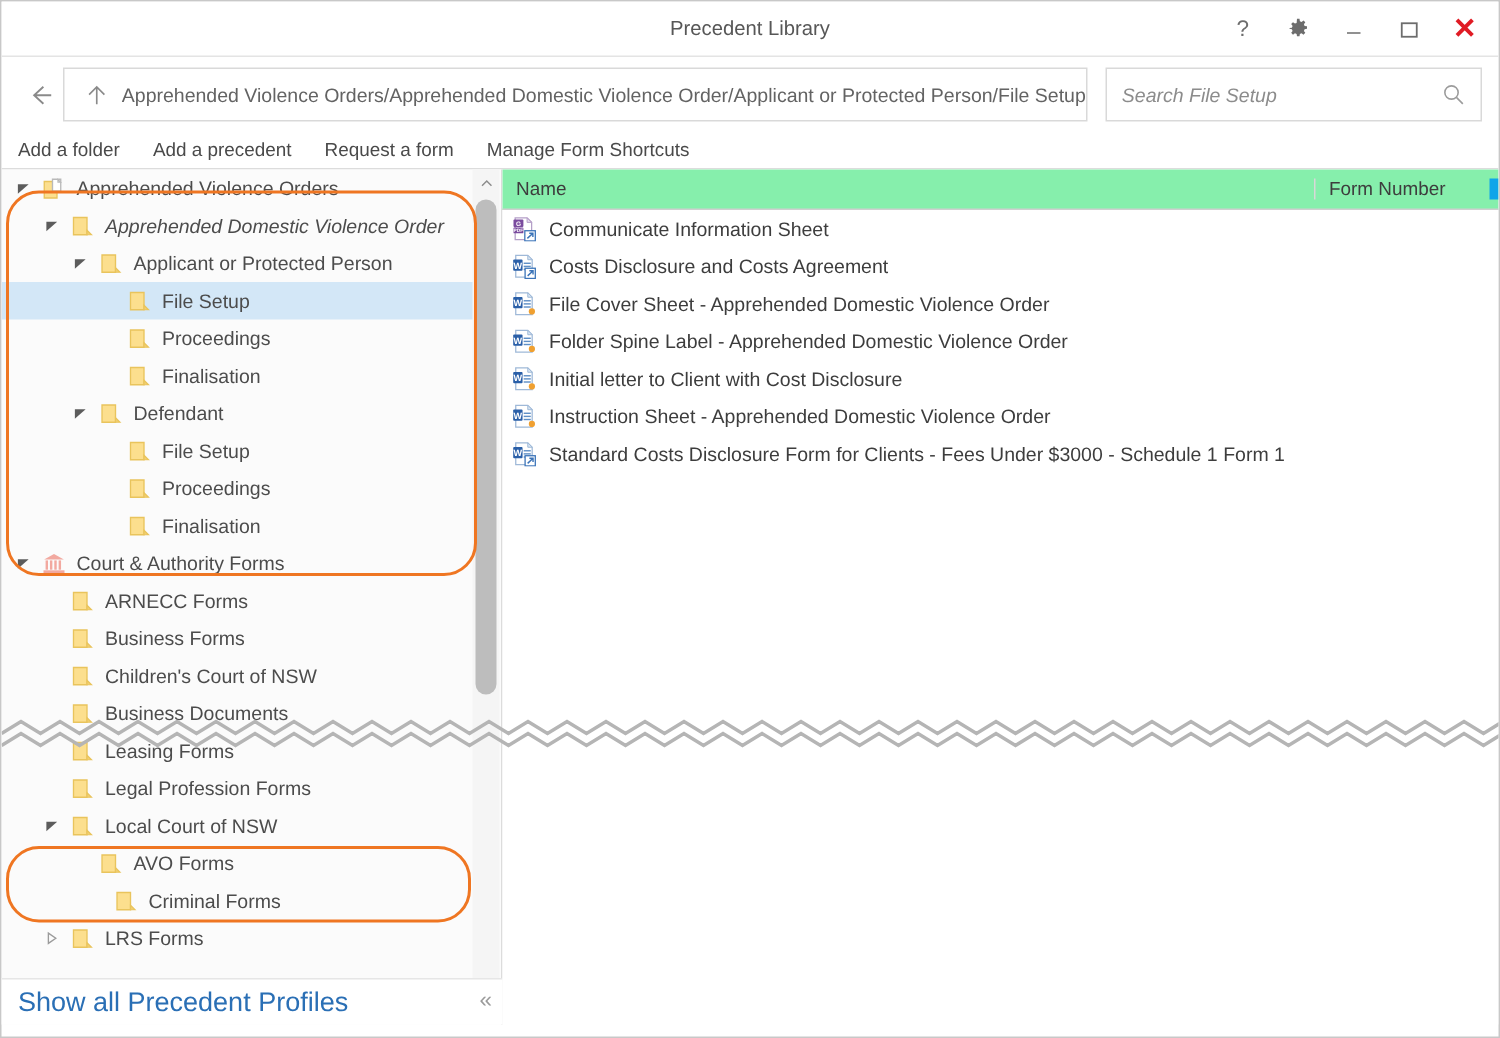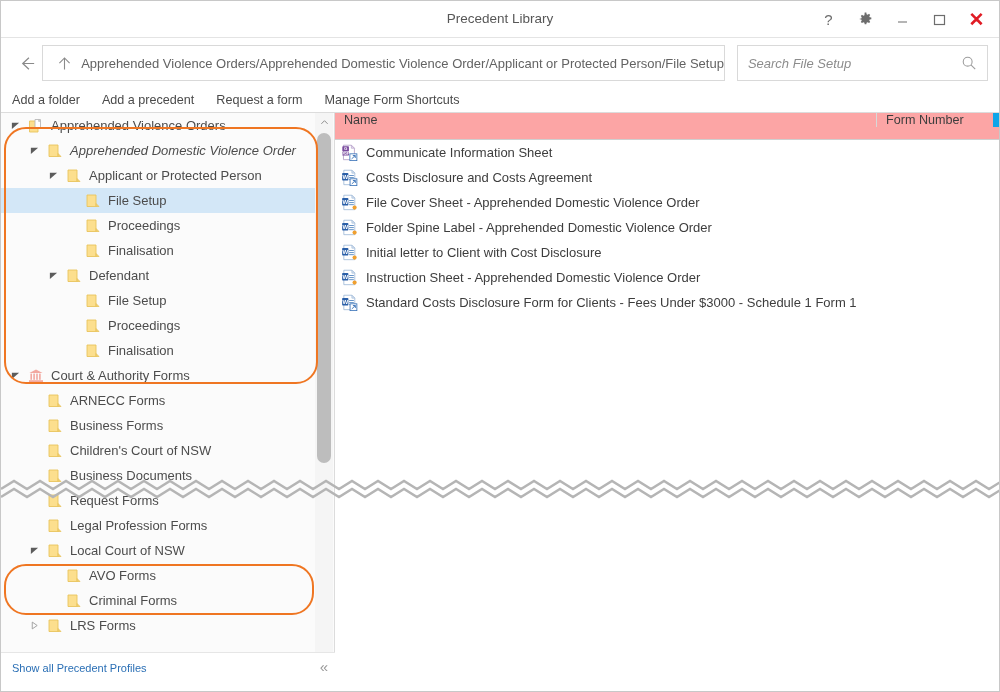--- a/index.html
+++ b/index.html
@@ -208,43 +208,43 @@
     left: 0; bottom: 0;
     width: 334px;
     height: 31px;
     background: #ffffff;
     border-top: 1px solid #e6e6e6;
     display: flex;
     align-items: center;
     padding-left: 11px;
   }
   .footer-link {
-    font-size: 11px;
+    font-size: 18px;
     color: #2a6fb5;
     cursor: pointer;
   }
   .collapse-chev {
     position: absolute;
     right: 7px; top: 5px;
     color: #9a9a9a;
     font-size: 15px;
   }
 
   
   .list-pane {
     position: relative;
     flex: 1;
     background: #ffffff;
   }
   .list-header {
     height: 27px;
-    background: #fca5a5;
+    background: #86efac;
     border-bottom: 1px solid #cfcfcf;
     display: flex;
-    align-items: flex-start;
+    align-items: center;
   }
   .col-name {
     flex: 1;
     display: flex;
     align-items: center;
     padding-left: 9px;
     font-size: 12.6px;
     color: #3d3d3d;
     border-right: 1px solid #d8d8d8;
   }
@@ -534,21 +534,21 @@
             <span class="tree-label">Business Documents</span>
           </div>
           <div class="tree-row" style="padding-left: 25px;">
             <span class="twisty"></span>
             <span style="display: flex; margin-left: 4px;">
               <svg class="folder-ico" viewBox="0 0 16 16">
                 <path d="M2 2 H11 V13.5 H2 Z" fill="#fcdf8e" stroke="#e9c45c" stroke-width="0.9"></path>
                 <path d="M11 10.5 L14 13.5 H11 Z" fill="#f2cf72" stroke="#e9c45c" stroke-width="0.8"></path>
               </svg>
             </span>
-            <span class="tree-label">Request Forms</span>
+            <span class="tree-label">Leasing Forms</span>
           </div>
           <div class="tree-row" style="padding-left: 25px;">
             <span class="twisty"></span>
             <span style="display: flex; margin-left: 4px;">
               <svg class="folder-ico" viewBox="0 0 16 16">
                 <path d="M2 2 H11 V13.5 H2 Z" fill="#fcdf8e" stroke="#e9c45c" stroke-width="0.9"></path>
                 <path d="M11 10.5 L14 13.5 H11 Z" fill="#f2cf72" stroke="#e9c45c" stroke-width="0.8"></path>
               </svg>
             </span>
             <span class="tree-label">Legal Profession Forms</span>
@@ -570,21 +570,21 @@
           <div class="tree-row" style="padding-left: 44px;">
             <span class="twisty"></span>
             <span style="display: flex; margin-left: 4px;">
               <svg class="folder-ico" viewBox="0 0 16 16">
                 <path d="M2 2 H11 V13.5 H2 Z" fill="#fcdf8e" stroke="#e9c45c" stroke-width="0.9"></path>
                 <path d="M11 10.5 L14 13.5 H11 Z" fill="#f2cf72" stroke="#e9c45c" stroke-width="0.8"></path>
               </svg>
             </span>
             <span class="tree-label">AVO Forms</span>
           </div>
-          <div class="tree-row" style="padding-left: 44px;">
+          <div class="tree-row" style="padding-left: 44px; margin-left: 10px;">
             <span class="twisty"></span>
             <span style="display: flex; margin-left: 4px;">
               <svg class="folder-ico" viewBox="0 0 16 16">
                 <path d="M2 2 H11 V13.5 H2 Z" fill="#fcdf8e" stroke="#e9c45c" stroke-width="0.9"></path>
                 <path d="M11 10.5 L14 13.5 H11 Z" fill="#f2cf72" stroke="#e9c45c" stroke-width="0.8"></path>
               </svg>
             </span>
             <span class="tree-label">Criminal Forms</span>
           </div>
           <div class="tree-row" style="padding-left: 25px;">

